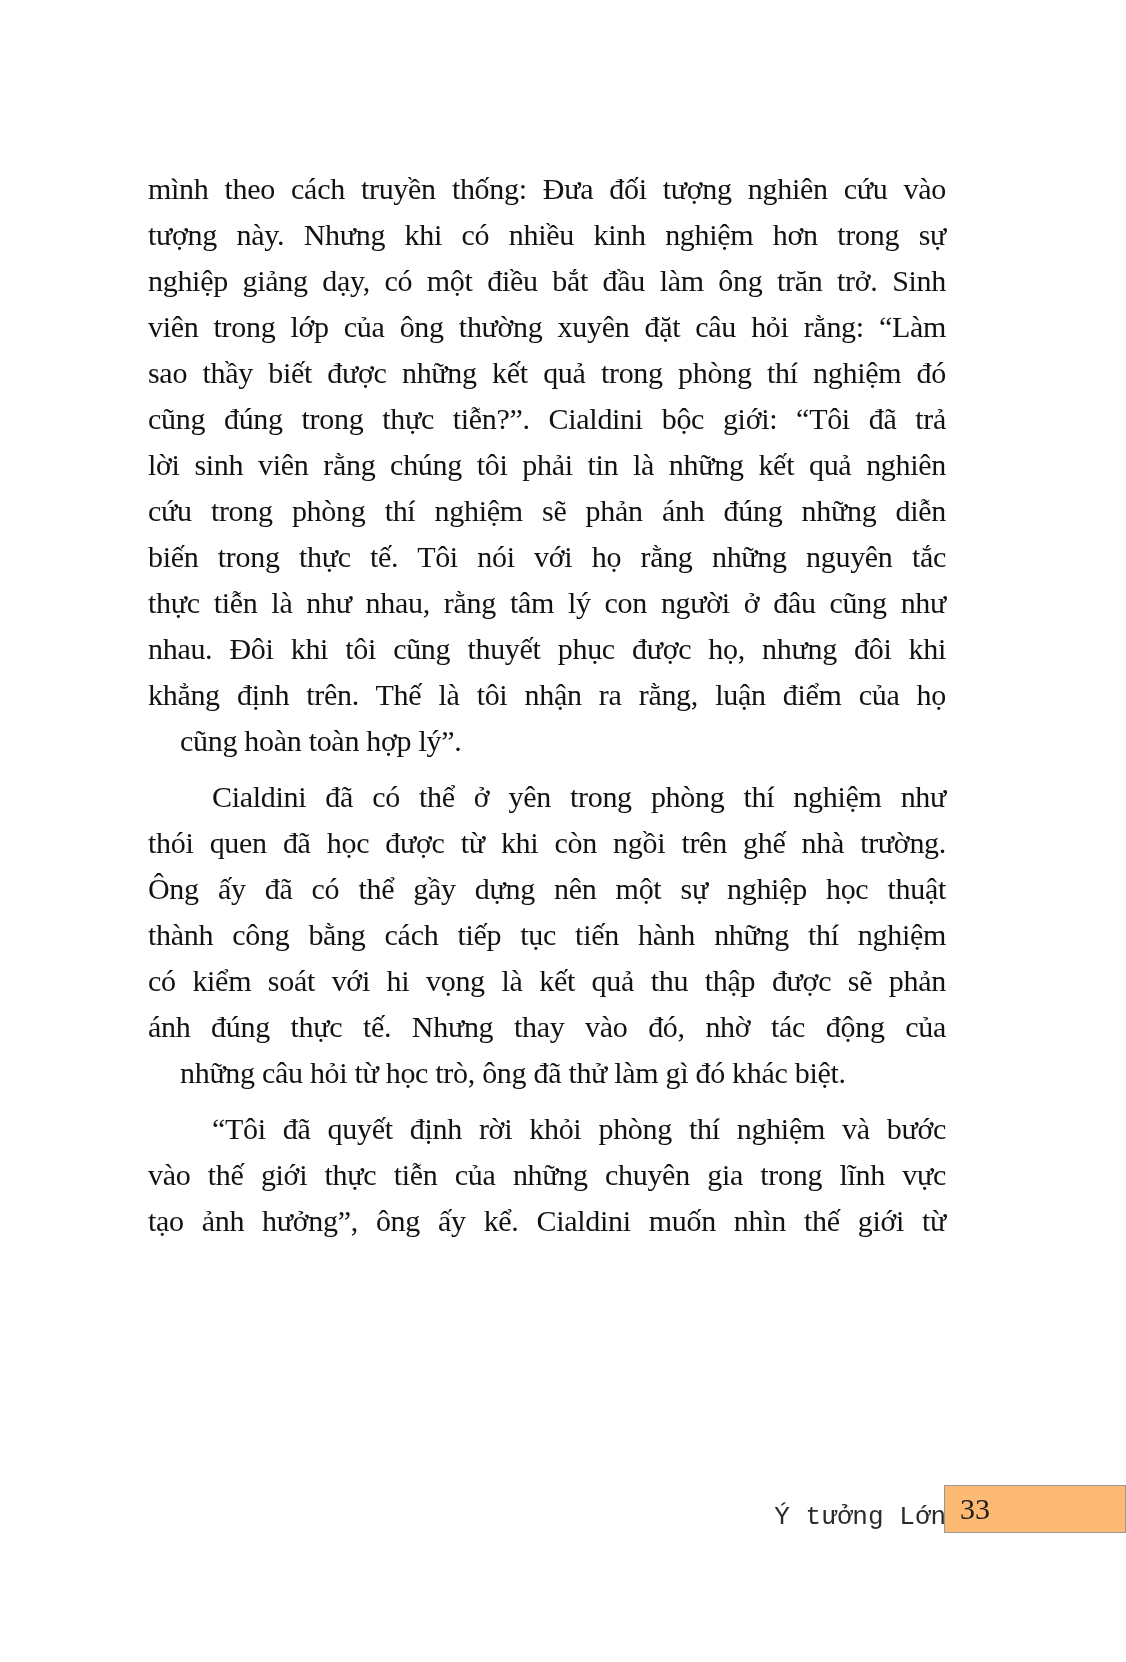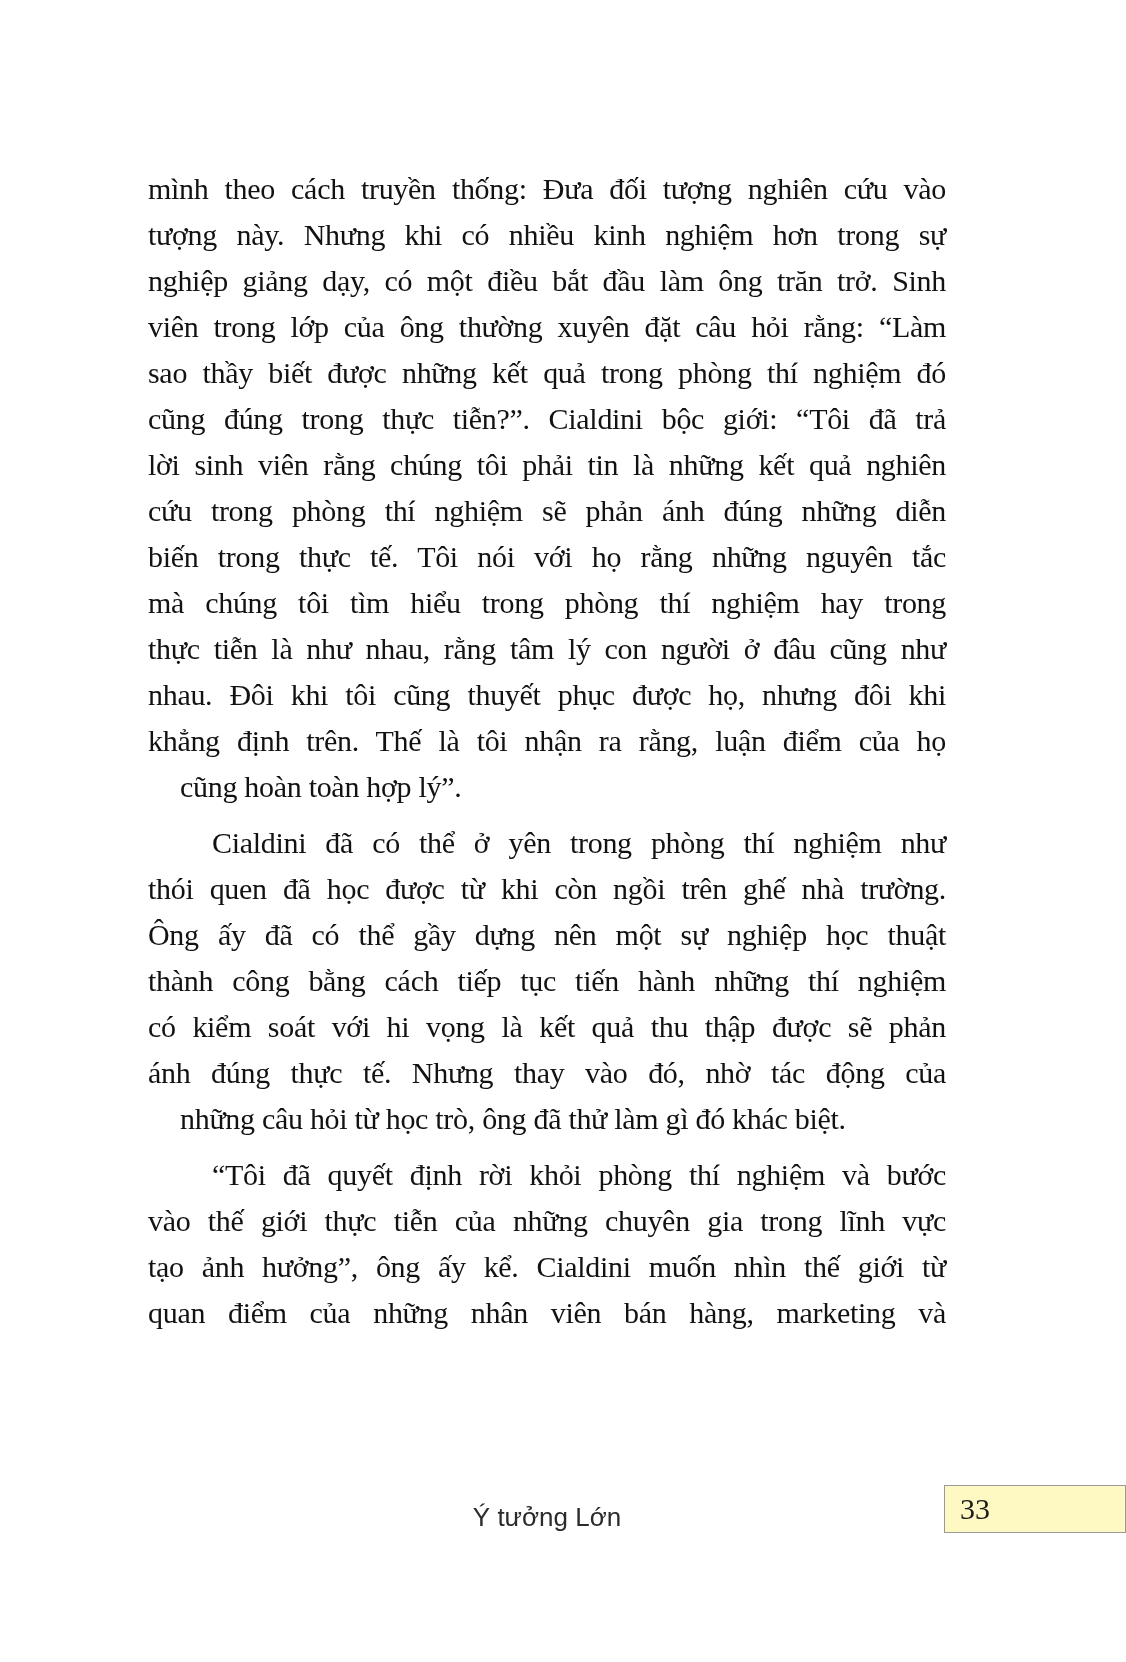--- a/index.html
+++ b/index.html
@@ -31,33 +31,33 @@
     text-align-last: justify;
     white-space: normal;
   }
   .pline.last-loose { text-align-last: left; margin-left: 32px; }
   .pline.indented { text-indent: 64px; }
 
   .footer-title {
     position: absolute;
     left: 148px; top: 1502px;
     width: 798px;
-    text-align: center;
-    font-family: Liberation Sans, sans-serif;
+    text-align: right;
+    font-family: Liberation Mono, monospace;
     font-size: 26px;
     line-height: 30px;
     color: #2b2b2b;
   }
   .page-number-box {
     position: absolute;
     left: 944px; top: 1485px;
     width: 182px; height: 48px;
     box-sizing: border-box;
     border: 1.5px solid #999999;
-    background: #fef9c3;
+    background: #fdba74;
   }
   .page-number {
     font-family: "Liberation Serif", "DejaVu Serif", serif;
     font-size: 30px;
     line-height: 45px;
     padding-left: 15px;
     color: #1c1c1c;
   }
 </style>
 </head>
@@ -69,40 +69,38 @@
       <div class="para">
         <div class="pline">mình theo cách truyền thống: Đưa đối tượng nghiên cứu vào</div>
         <div class="pline">tượng này. Nhưng khi có nhiều kinh nghiệm hơn trong sự</div>
         <div class="pline">nghiệp giảng dạy, có một điều bắt đầu làm ông trăn trở. Sinh</div>
         <div class="pline">viên trong lớp của ông thường xuyên đặt câu hỏi rằng: “Làm</div>
         <div class="pline">sao thầy biết được những kết quả trong phòng thí nghiệm đó</div>
         <div class="pline">cũng đúng trong thực tiễn?”. Cialdini bộc giới: “Tôi đã trả</div>
         <div class="pline">lời sinh viên rằng chúng tôi phải tin là những kết quả nghiên</div>
         <div class="pline">cứu trong phòng thí nghiệm sẽ phản ánh đúng những diễn</div>
         <div class="pline">biến trong thực tế. Tôi nói với họ rằng những nguyên tắc</div>
-        <div class="pline">mà chúng tôi tìm hiểu trong phòng thí nghiệm hay trong</div>
         <div class="pline">thực tiễn là như nhau, rằng tâm lý con người ở đâu cũng như</div>
         <div class="pline">nhau. Đôi khi tôi cũng thuyết phục được họ, nhưng đôi khi</div>
         <div class="pline">khẳng định trên. Thế là tôi nhận ra rằng, luận điểm của họ</div>
         <div class="pline last-loose">cũng hoàn toàn hợp lý”.</div>
       </div>
       <div class="para">
         <div class="pline indented">Cialdini đã có thể ở yên trong phòng thí nghiệm như</div>
         <div class="pline">thói quen đã học được từ khi còn ngồi trên ghế nhà trường.</div>
         <div class="pline">Ông ấy đã có thể gầy dựng nên một sự nghiệp học thuật</div>
         <div class="pline">thành công bằng cách tiếp tục tiến hành những thí nghiệm</div>
         <div class="pline">có kiểm soát với hi vọng là kết quả thu thập được sẽ phản</div>
         <div class="pline">ánh đúng thực tế. Nhưng thay vào đó, nhờ tác động của</div>
         <div class="pline last-loose">những câu hỏi từ học trò, ông đã thử làm gì đó khác biệt.</div>
       </div>
       <div class="para">
         <div class="pline indented">“Tôi đã quyết định rời khỏi phòng thí nghiệm và bước</div>
         <div class="pline">vào thế giới thực tiễn của những chuyên gia trong lĩnh vực</div>
         <div class="pline">tạo ảnh hưởng”, ông ấy kể. Cialdini muốn nhìn thế giới từ</div>
-        <div class="pline">quan điểm của những nhân viên bán hàng, marketing và</div>
       </div>
     </div>
 
   <div class="footer-title">Ý tưởng Lớn</div>
 
   <div class="page-number-box">
     <div class="page-number">33</div>
   </div>
 
 </div>

